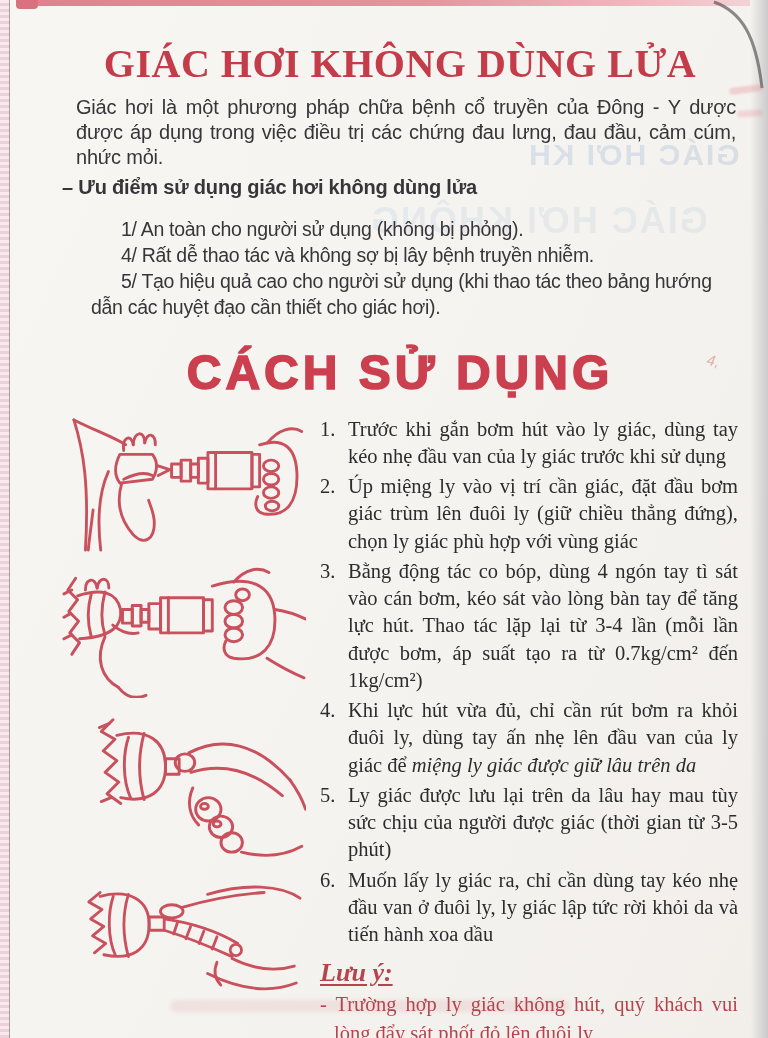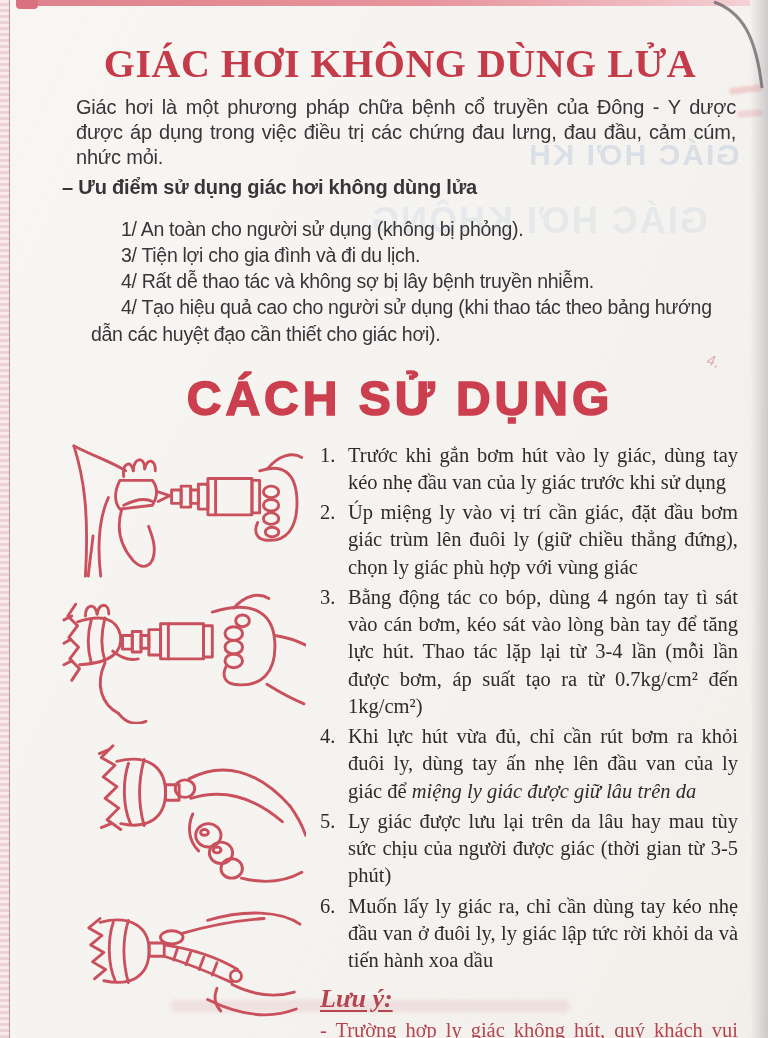--- a/index.html
+++ b/index.html
@@ -72,23 +72,22 @@
 
   <div class="content">
 
     <h1 class="doc-title">GIÁC HƠI KHÔNG DÙNG LỬA</h1>
 
     <p class="intro">Giác hơi là một phương pháp chữa bệnh cổ truyền của Đông - Y dược được áp dụng trong việc điều trị các chứng đau lưng, đau đầu, cảm cúm, nhức mỏi.</p>
 
     <p class="adv-heading">– Ưu điểm sử dụng giác hơi không dùng lửa</p>
     <ul class="adv-list">
       <li>1/ An toàn cho người sử dụng (không bị phỏng).</li>
-      <li>3/ Tiện lợi cho gia đình và đi du lịch.</li>
       <li>4/ Rất dễ thao tác và không sợ bị lây bệnh truyền nhiễm.</li>
-      <li class="wrap-outdent">4/ Tạo hiệu quả cao cho người sử dụng (khi thao tác theo bảng hướng dẫn các huyệt đạo cần thiết cho giác hơi).</li>
+      <li class="wrap-outdent">5/ Tạo hiệu quả cao cho người sử dụng (khi thao tác theo bảng hướng dẫn các huyệt đạo cần thiết cho giác hơi).</li>
     </ul>
 
     <h2 class="section-title">CÁCH SỬ DỤNG</h2>
 
     <div class="howto">
 
       <div class="figs">
 
         <div class="fig fig1">
           <svg width="244" height="134" viewBox="0 0 250 140">

